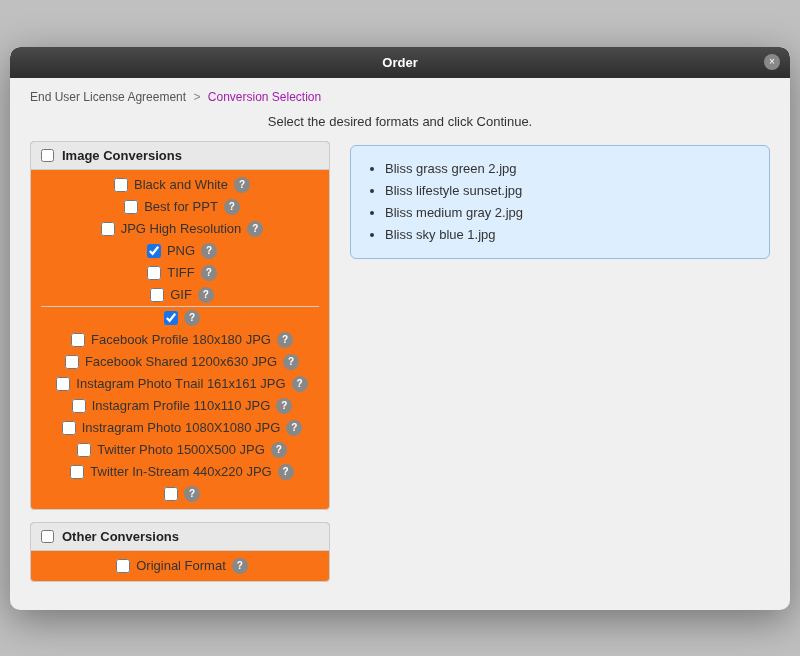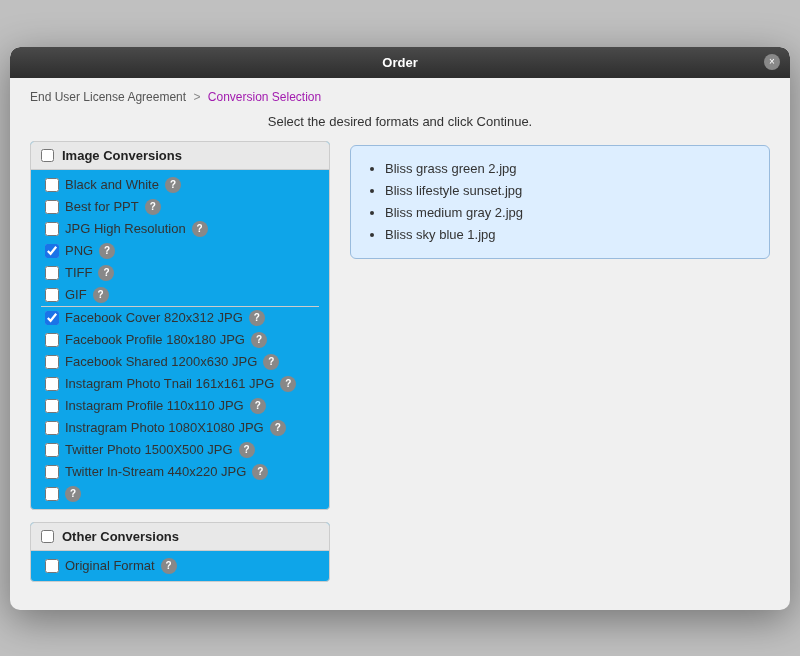--- a/index.html
+++ b/index.html
@@ -80,21 +80,21 @@
     .left-panel {
       flex: 0 0 300px;
     }
     .right-panel {
       flex: 1;
       padding-top: 4px;
     }
     .section-box {
       border: 1px solid #ccc;
       border-radius: 4px;
-      background: #0ea5e9;
+      background: #f97316;
       margin-bottom: 12px;
       overflow: hidden;
     }
     .section-header {
       display: flex;
       align-items: center;
       gap: 8px;
       padding: 6px 10px;
       background: #e8e8e8;
       border-bottom: 1px solid #ccc;
@@ -108,20 +108,21 @@
     .section-items {
       padding: 4px 0;
     }
     .checkbox-row {
       display: flex;
       align-items: center;
       gap: 6px;
       padding: 3px 10px 3px 14px;
       font-size: 13px;
       color: #333;
+      justify-content: center;
     }
     .checkbox-row input[type="checkbox"] {
       width: 14px;
       height: 14px;
       cursor: pointer;
       accent-color: #1a73e8;
     }
     .help-btn {
       display: inline-flex;
       align-items: center;
@@ -215,21 +216,20 @@
                 <button class="help-btn">?</button>
               </div>
               <div class="checkbox-row">
                 <input type="checkbox" id="chk-gif" style="">
                 <label for="chk-gif">GIF</label>
                 <button class="help-btn">?</button>
               </div>
               <div class="divider"></div>
               <div class="checkbox-row">
                 <input type="checkbox" id="chk-fb-cover" checked="" style="">
-                <label for="chk-fb-cover">Facebook Cover 820x312 JPG</label>
                 <button class="help-btn">?</button>
               </div>
               <div class="checkbox-row">
                 <input type="checkbox" id="chk-fb-profile" style="">
                 <label for="chk-fb-profile">Facebook Profile 180x180 JPG</label>
                 <button class="help-btn">?</button>
               </div>
               <div class="checkbox-row">
                 <input type="checkbox" id="chk-fb-shared" style="">
                 <label for="chk-fb-shared">Facebook Shared 1200x630 JPG</label>

